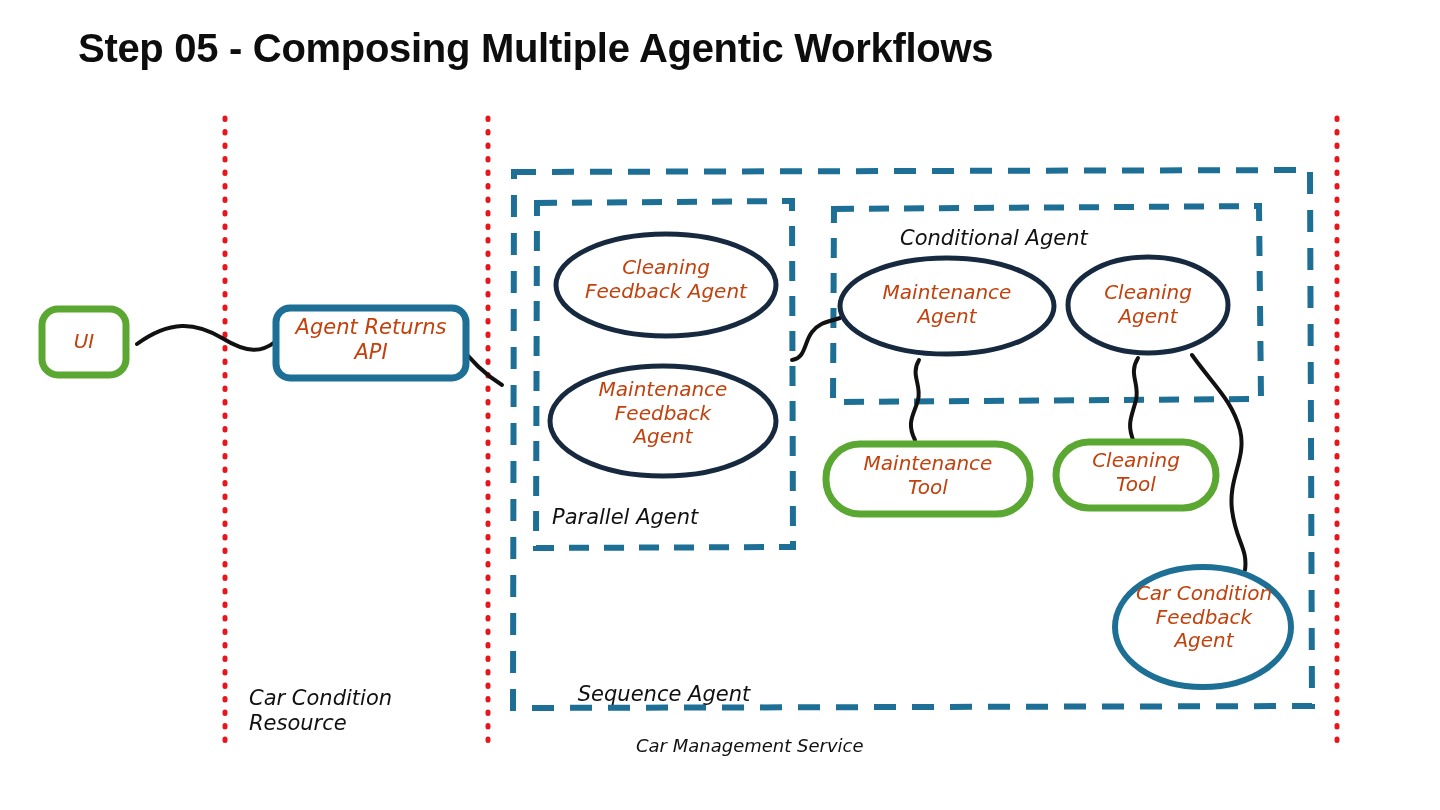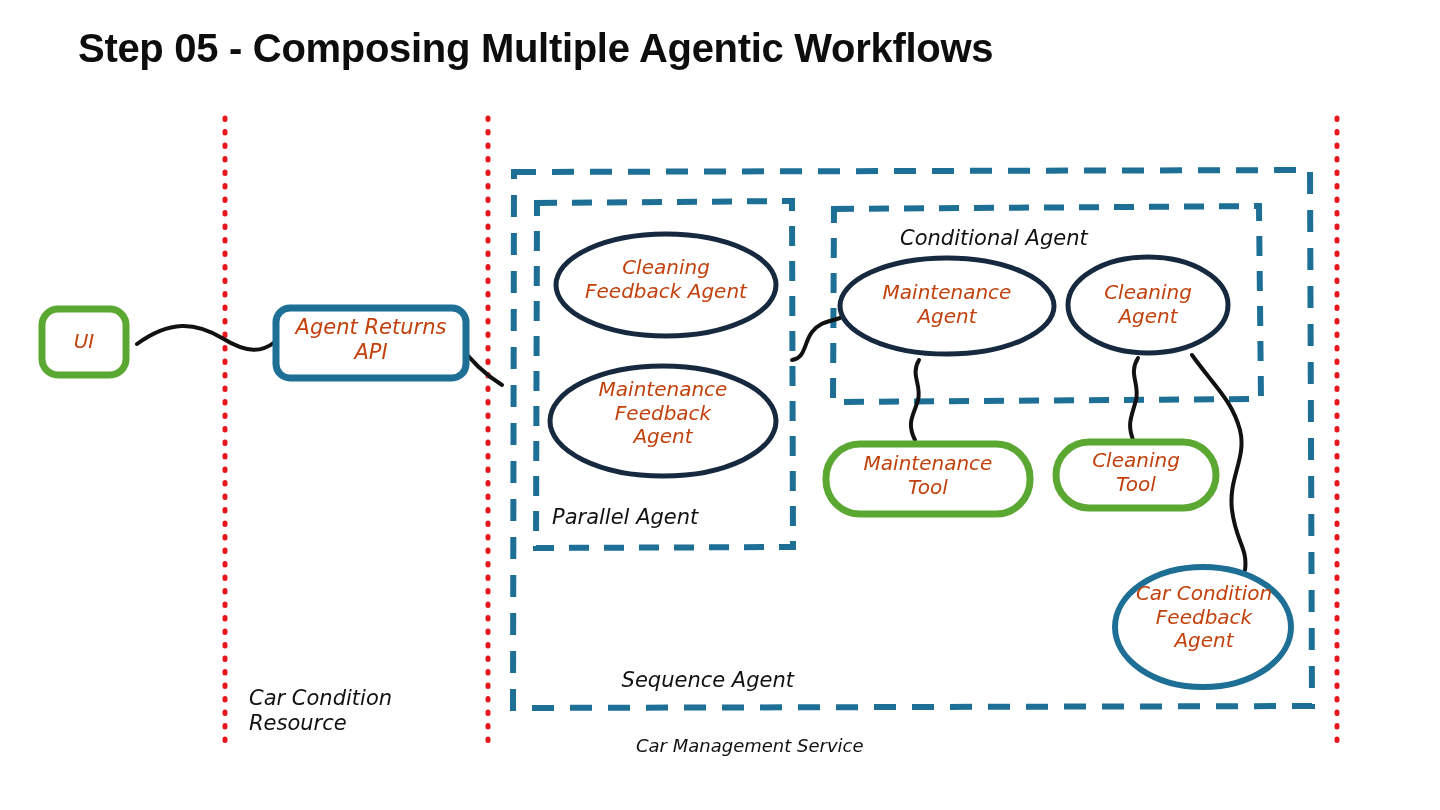--- a/index.html
+++ b/index.html
@@ -148,18 +148,18 @@
 Tool</div>
 
 <div class="node-label" style="left:1118px; top:582px; width:172px; font-size:20px;">Car Condition
 Feedback
 Agent</div>
 
 <div class="zone-label" style="left:900px; top:226px; width:290px; font-size:21px;">Conditional Agent</div>
 
 <div class="zone-label" style="left:552px; top:505px; width:230px; font-size:21px; text-align:left;">Parallel Agent</div>
 
-<div class="zone-label" style="left:534px; top:668px; width:260px; font-size:21px; text-align:right;">Sequence Agent</div>
+<div class="zone-label" style="left:534px; top:682px; width:260px; font-size:21px; text-align:center;">Sequence Agent</div>
 
 <div class="zone-label" style="left:249px; top:686px; width:228px; font-size:21px;">Car Condition
 Resource</div>
 
 <div class="zone-label" style="left:636px; top:735px; width:528px; font-size:18px;">Car Management Service</div>
 
 </body></html>

